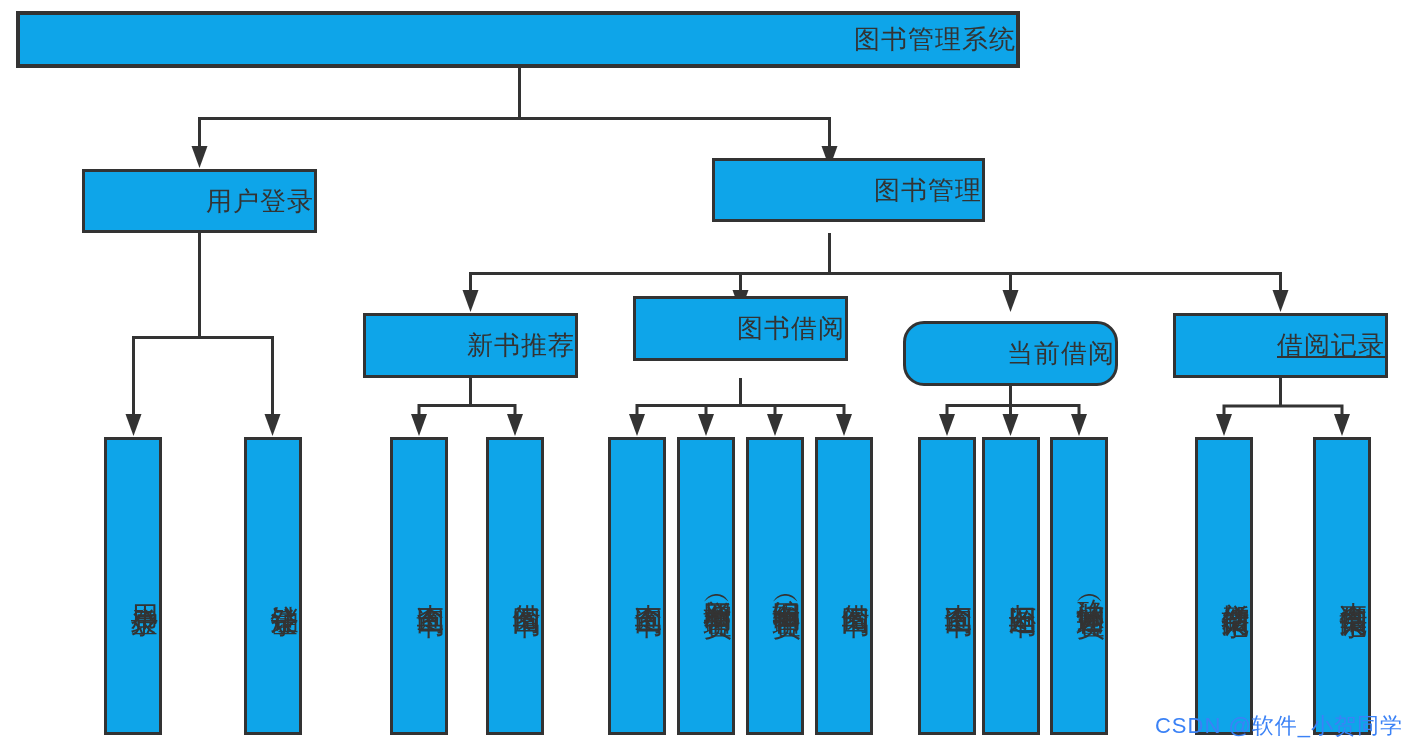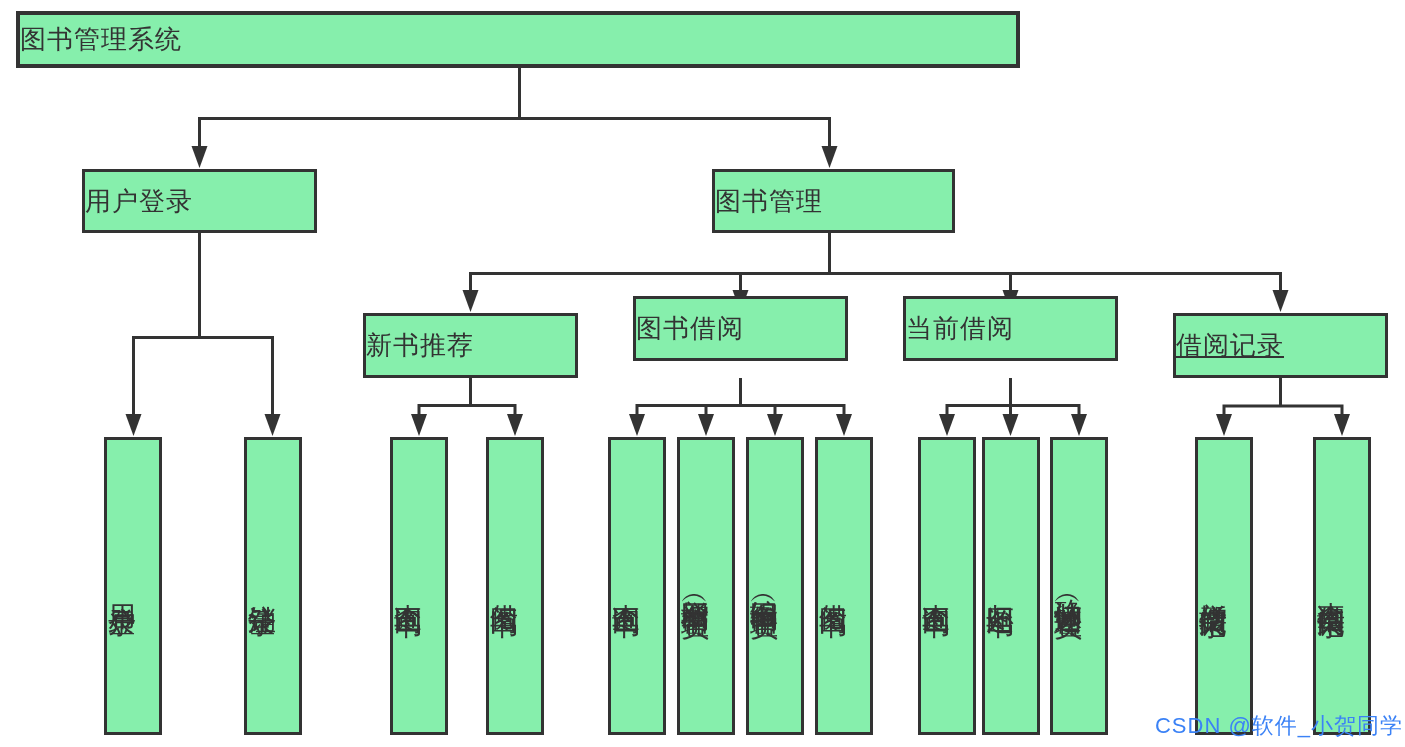--- a/index.html
+++ b/index.html
@@ -15,24 +15,24 @@
   #connector-layer {
     position: absolute;
     left: 0; top: 0;
     width: 1405px; height: 747px;
     z-index: 1;
   }
   .box {
     position: absolute;
     box-sizing: border-box;
     border: 3px solid #333333;
-    background: #86efac;
+    background: #0ea5e9;
     display: flex;
     align-items: center;
-    justify-content: flex-start;
+    justify-content: flex-end;
     z-index: 2;
   }
   .box.root { border-width: 4px; }
   .hlabel {
     font-size: 26px;
     letter-spacing: 1px;
     white-space: nowrap;
   }
   .leaf .vlabel {
     writing-mode: vertical-rl;
@@ -106,31 +106,31 @@
     </g>
   </svg>
 
   <div class="box root" style="left:16px; top:11px; width:1004px; height:57px;">
     <span class="hlabel">图书管理系统</span>
   </div>
 
   <div class="box" style="left:82px; top:169px; width:235px; height:64px;">
     <span class="hlabel">用户登录</span>
   </div>
-  <div class="box" style="left:712px; top:169px; width:243px; height:64px;">
+  <div class="box" style="left:712px; top:158px; width:273px; height:64px;">
     <span class="hlabel">图书管理</span>
   </div>
 
   <div class="box" style="left:363px; top:313px; width:215px; height:65px;">
     <span class="hlabel">新书推荐</span>
   </div>
   <div class="box" style="left:633px; top:296px; width:215px; height:65px;">
     <span class="hlabel">图书借阅</span>
   </div>
-  <div class="box" style="left:903px; top:296px; width:215px; height:65px;">
+  <div class="box" style="left:903px; top:321px; width:215px; height:65px;border-radius:21px;">
     <span class="hlabel">当前借阅</span>
   </div>
   <div class="box" style="left:1173px; top:313px; width:215px; height:65px;text-decoration:underline;">
     <span class="hlabel">借阅记录</span>
   </div>
 
   <div class="box leaf" style="left:104px; top:437px; width:58px; height:298px;">
     <span class="vlabel">用户登录</span>
   </div>
   <div class="box leaf" style="left:244px; top:437px; width:58px; height:298px;">

